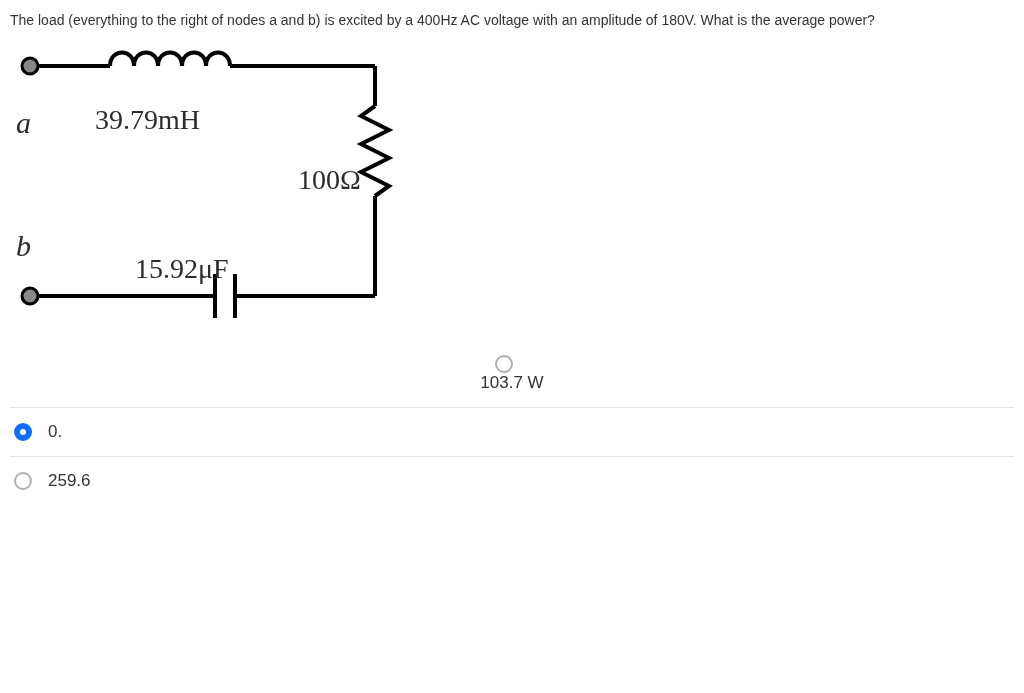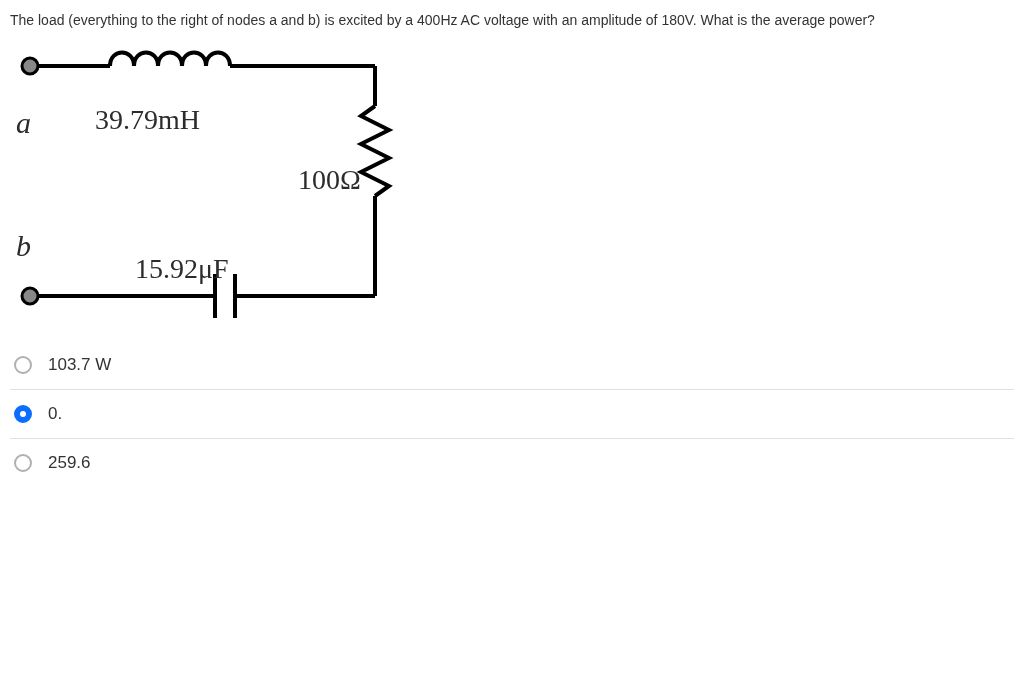--- a/index.html
+++ b/index.html
@@ -30,20 +30,21 @@
       display: flex;
       align-items: center;
       padding: 14px 4px;
       border-top: 1px solid #e0e0e0;
       font-size: 17px;
       color: #333;
       cursor: pointer;
     }
     .option:first-child {
       border-top: none;
+      flex-direction: column;
     }
     .radio {
       width: 18px;
       height: 18px;
       border: 2px solid #b0b0b0;
       border-radius: 50%;
       margin-right: 16px;
       flex-shrink: 0;
       position: relative;
       box-sizing: border-box;

